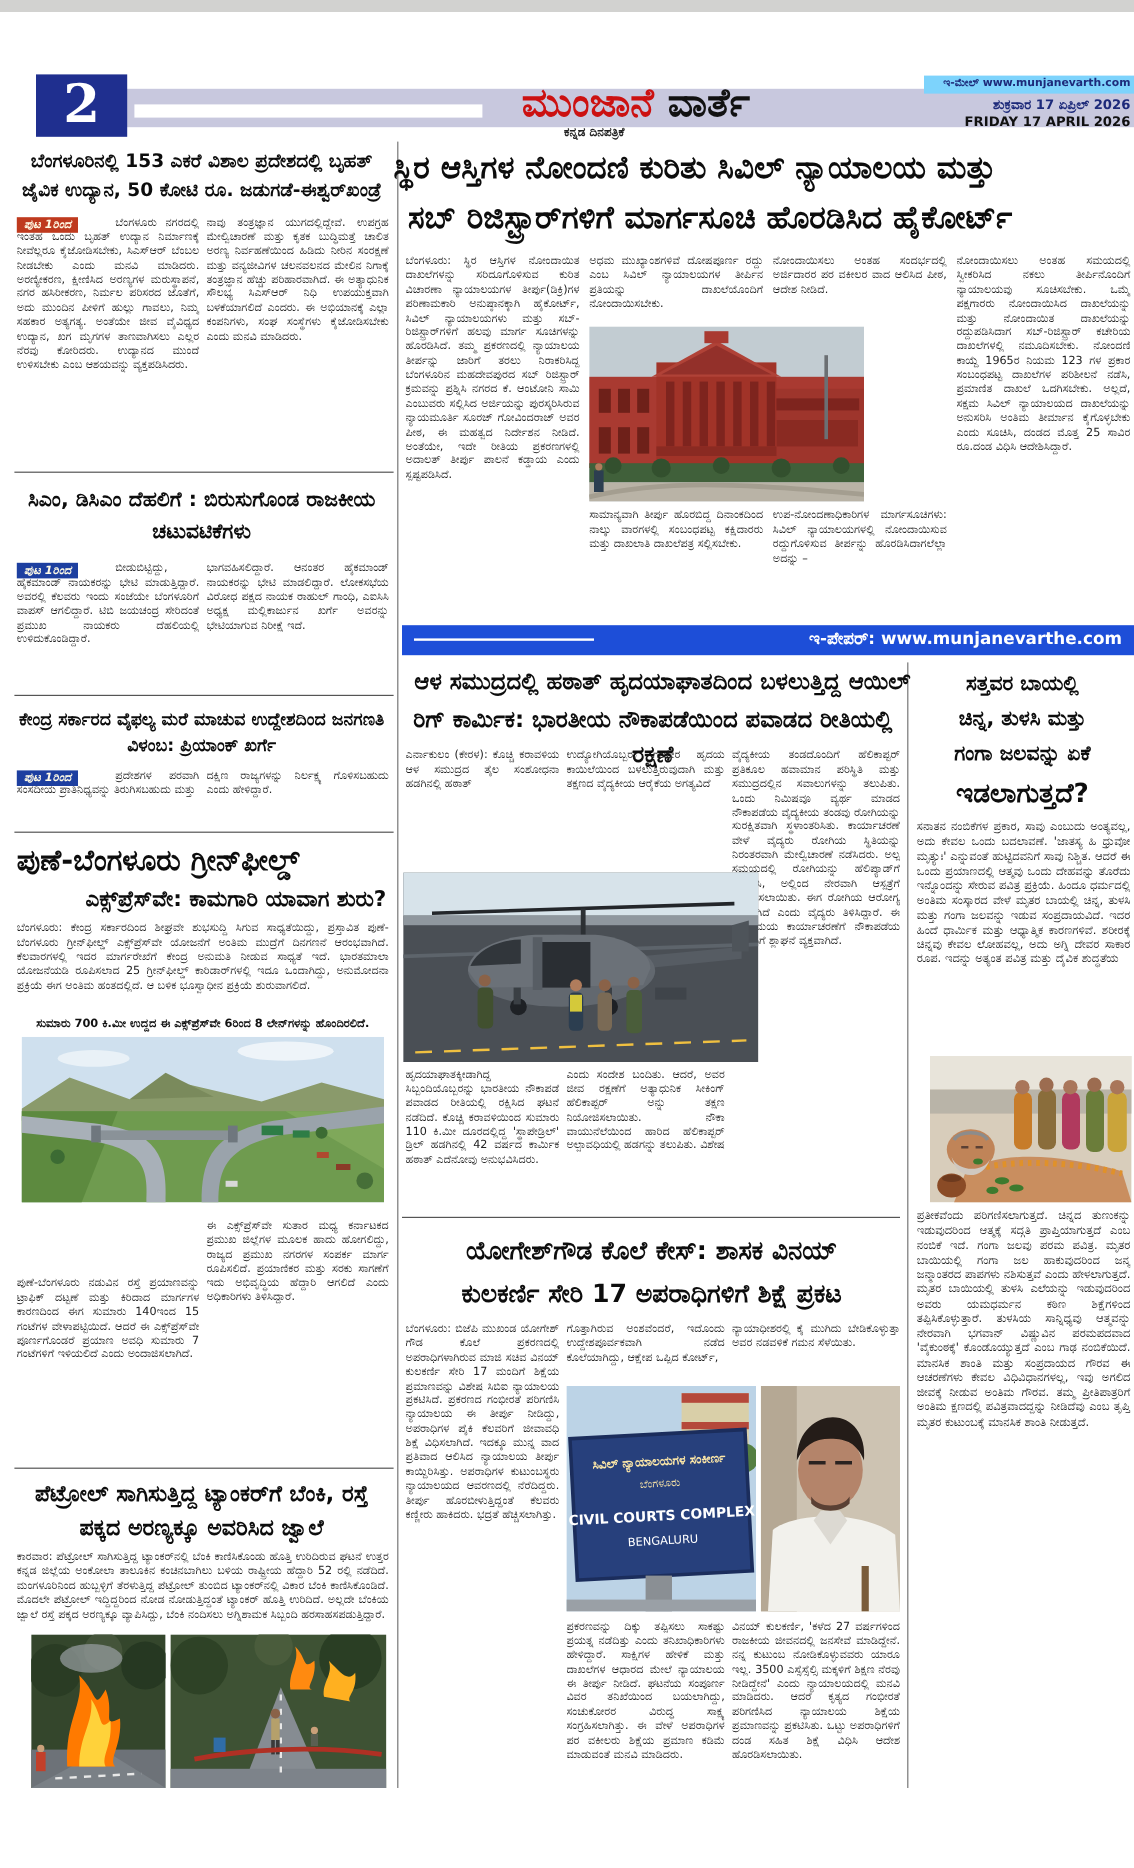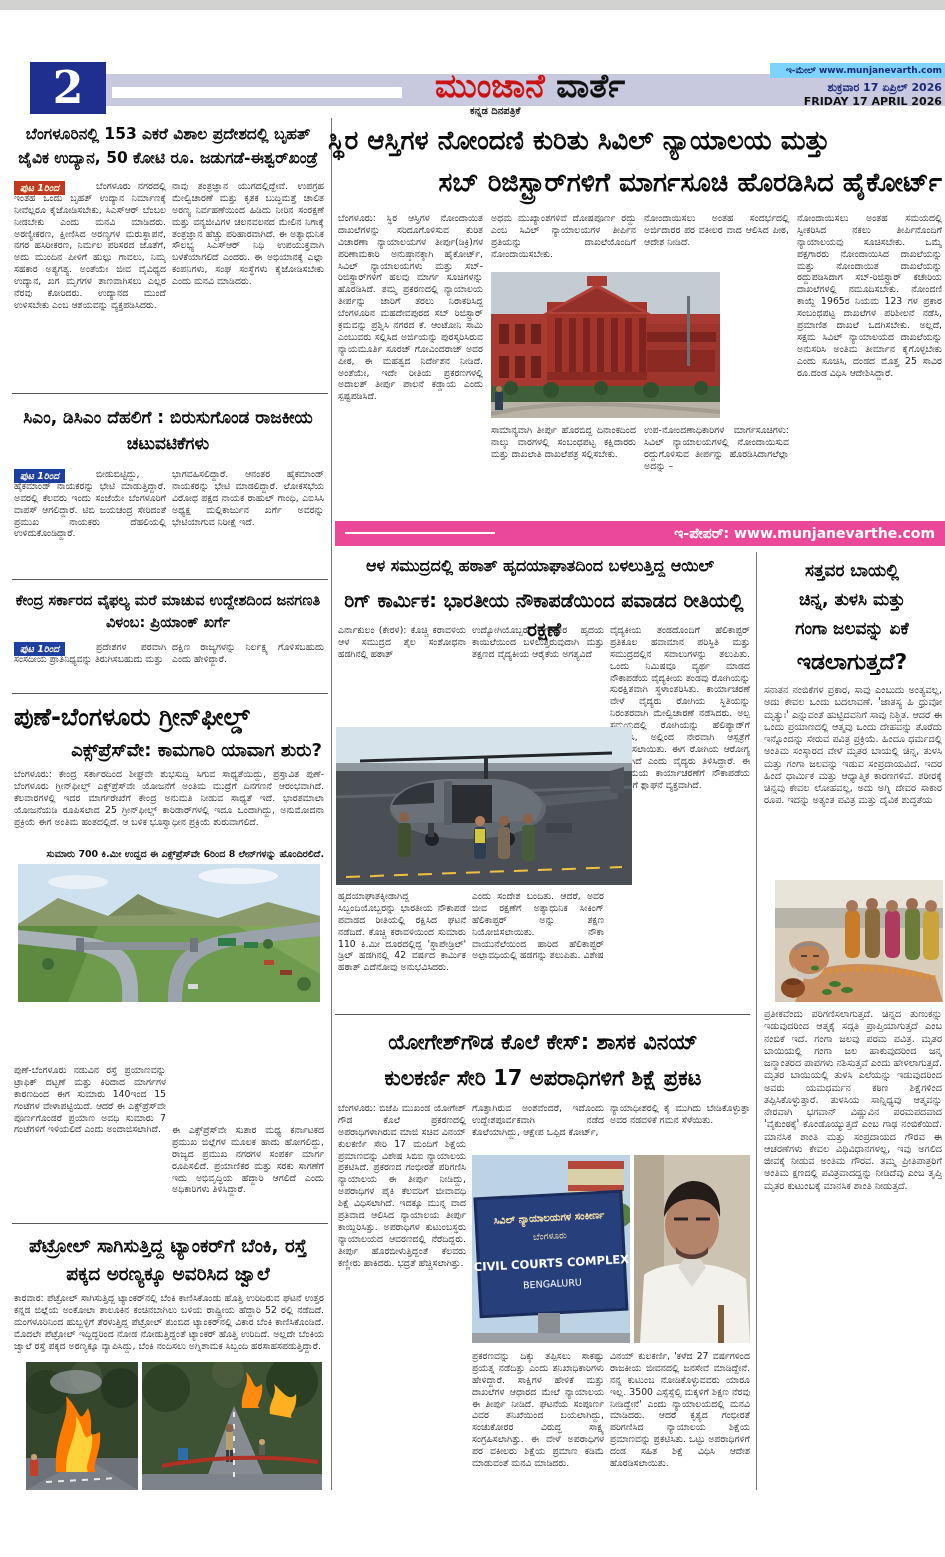--- a/index.html
+++ b/index.html
@@ -19,23 +19,23 @@
   .dateen{left:770px;top:95px;width:172px;font-size:11px;font-weight:bold;color:#111;text-align:right;}
   
   .vrule{border-left:1px solid #777;width:0;}
   .hrule{border-top:1px solid #555;height:0;}
   
   .hl{font-weight:bold;color:#0d0d0d;text-align:center;}
   .body{font-size:9.3px;line-height:1.28;text-align:justify;color:#222;overflow:hidden;}
   .tag{font-size:9.5px;font-weight:bold;color:#fffbe6;padding:1px 6px;display:inline-block;font-style:italic;}
   .tag.red{background:#bf3a1e;}
   .tag.blue{background:#1d3fa0;}
-  .strip{background:#ec4899;color:#fff;font-weight:bold;font-size:14px;line-height:25px;text-align:right;padding-right:10px;box-sizing:border-box;}
+  .strip{background:#1d4ed8;color:#fff;font-weight:bold;font-size:14px;line-height:25px;text-align:right;padding-right:10px;box-sizing:border-box;}
   .stripline{background:#fff;height:2px;}
-  .caption{font-size:9.5px;font-weight:bold;text-align:right;color:#111;}
+  .caption{font-size:9.5px;font-weight:bold;text-align:center;color:#111;}
   svg{display:block;}
 </style>
 </head>
 <body>
 
 <div id="page">
   <div class="abs topscan"></div>
 
   <div class="abs band"></div>
   <div class="abs whitebar"></div>
@@ -90,21 +90,21 @@
         <rect x="226" y="78" width="14" height="6" fill="#2e7d46"></rect>
       <rect x="246" y="96" width="10" height="5" fill="#b0492f"></rect>
         <rect x="262" y="106" width="12" height="5" fill="#8a3b28"></rect>
         <rect x="170" y="120" width="10" height="5" fill="#d8d8d8"></rect>
       <circle cx="30" cy="100" r="6" fill="#3c6b33"></circle>
         <circle cx="250" cy="80" r="5" fill="#3c6b33"></circle>
         <circle cx="286" cy="120" r="7" fill="#466f38"></circle>
     </svg>
   </div>
   <div class="abs body" style="left:14px;top:1064px;width:152px;height:152px;">ಪುಣೆ-ಬೆಂಗಳೂರು ನಡುವಿನ ರಸ್ತೆ ಪ್ರಯಾಣವನ್ನು ಟ್ರಾಫಿಕ್ ದಟ್ಟಣೆ ಮತ್ತು ಕಿರಿದಾದ ಮಾರ್ಗಗಳ ಕಾರಣದಿಂದ ಈಗ ಸುಮಾರು 140ಇಂದ 15 ಗಂಟೆಗಳ ವೇಳಾಪಟ್ಟಿಯಿದೆ. ಆದರೆ ಈ ಎಕ್ಸ್‌ಪ್ರೆಸ್‌ವೇ ಪೂರ್ಣಗೊಂಡರೆ ಪ್ರಯಾಣ ಅವಧಿ ಸುಮಾರು 7 ಗಂಟೆಗಳಿಗೆ ಇಳಿಯಲಿದೆ ಎಂದು ಅಂದಾಜಿಸಲಾಗಿದೆ.</div>
-  <div class="abs body" style="left:172px;top:1124px;width:152px;height:152px;">ಈ ಎಕ್ಸ್‌ಪ್ರೆಸ್‌ವೇ ಸುತಾರ ಮಧ್ಯ ಕರ್ನಾಟಕದ ಪ್ರಮುಖ ಜಿಲ್ಲೆಗಳ ಮೂಲಕ ಹಾದು ಹೋಗಲಿದ್ದು, ರಾಜ್ಯದ ಪ್ರಮುಖ ನಗರಗಳ ಸಂಪರ್ಕ ಮಾರ್ಗ ರೂಪಿಸಲಿದೆ. ಪ್ರಯಾಣಿಕರ ಮತ್ತು ಸರಕು ಸಾಗಣೆಗೆ ಇದು ಅಭಿವೃದ್ಧಿಯ ಹೆದ್ದಾರಿ ಆಗಲಿದೆ ಎಂದು ಅಧಿಕಾರಿಗಳು ತಿಳಿಸಿದ್ದಾರೆ.</div>
+  <div class="abs body" style="left:172px;top:1016px;width:152px;height:152px;">ಈ ಎಕ್ಸ್‌ಪ್ರೆಸ್‌ವೇ ಸುತಾರ ಮಧ್ಯ ಕರ್ನಾಟಕದ ಪ್ರಮುಖ ಜಿಲ್ಲೆಗಳ ಮೂಲಕ ಹಾದು ಹೋಗಲಿದ್ದು, ರಾಜ್ಯದ ಪ್ರಮುಖ ನಗರಗಳ ಸಂಪರ್ಕ ಮಾರ್ಗ ರೂಪಿಸಲಿದೆ. ಪ್ರಯಾಣಿಕರ ಮತ್ತು ಸರಕು ಸಾಗಣೆಗೆ ಇದು ಅಭಿವೃದ್ಧಿಯ ಹೆದ್ದಾರಿ ಆಗಲಿದೆ ಎಂದು ಅಧಿಕಾರಿಗಳು ತಿಳಿಸಿದ್ದಾರೆ.</div>
   <div class="abs hrule" style="left:12px;top:1223px;width:316px;"></div>
 
   <div class="abs hl" style="left:14px;top:1232px;width:308px;font-size:18.5px;line-height:1.5;">ಪೆಟ್ರೋಲ್ ಸಾಗಿಸುತ್ತಿದ್ದ ಟ್ಯಾಂಕರ್‌ಗೆ ಬೆಂಕಿ, ರಸ್ತೆ ಪಕ್ಕದ ಅರಣ್ಯಕ್ಕೂ ಅವರಿಸಿದ ಜ್ವಾಲೆ</div>
   <div class="abs body" style="left:14px;top:1292px;width:310px;height:66px;">ಕಾರವಾರ: ಪೆಟ್ರೋಲ್ ಸಾಗಿಸುತ್ತಿದ್ದ ಟ್ಯಾಂಕರ್‌ನಲ್ಲಿ ಬೆಂಕಿ ಕಾಣಿಸಿಕೊಂಡು ಹೊತ್ತಿ ಉರಿದಿರುವ ಘಟನೆ ಉತ್ತರ ಕನ್ನಡ ಜಿಲ್ಲೆಯ ಅಂಕೋಲಾ ತಾಲೂಕಿನ ಕಂಚಿನಬಾಗಿಲು ಬಳಿಯ ರಾಷ್ಟ್ರೀಯ ಹೆದ್ದಾರಿ 52 ರಲ್ಲಿ ನಡೆದಿದೆ. ಮಂಗಳೂರಿನಿಂದ ಹುಬ್ಬಳ್ಳಿಗೆ ತೆರಳುತ್ತಿದ್ದ ಪೆಟ್ರೋಲ್ ತುಂಬಿದ ಟ್ಯಾಂಕರ್‌ನಲ್ಲಿ ವಿಕಾರ ಬೆಂಕಿ ಕಾಣಿಸಿಕೊಂಡಿದೆ. ಮೊದಲೇ ಪೆಟ್ರೋಲ್ ಇದ್ದಿದ್ದರಿಂದ ನೋಡ ನೋಡುತ್ತಿದ್ದಂತೆ ಟ್ಯಾಂಕರ್ ಹೊತ್ತಿ ಉರಿದಿದೆ. ಅಲ್ಲದೇ ಬೆಂಕಿಯ ಜ್ವಾಲೆ ರಸ್ತೆ ಪಕ್ಕದ ಅರಣ್ಯಕ್ಕೂ ವ್ಯಾಪಿಸಿದ್ದು, ಬೆಂಕಿ ನಂದಿಸಲು ಅಗ್ನಿಶಾಮಕ ಸಿಬ್ಬಂದಿ ಹರಸಾಹಸಪಡುತ್ತಿದ್ದಾರೆ.</div>
   <div class="abs" style="left:26px;top:1362px;">
     <svg width="112" height="128" viewBox="0 0 112 128">
       <rect width="112" height="128" fill="#34462c"></rect>
       <circle cx="20" cy="30" r="22" fill="#2a3c24"></circle>
         <circle cx="95" cy="26" r="20" fill="#263822"></circle>
         <circle cx="60" cy="14" r="16" fill="#44543a"></circle>
@@ -134,21 +134,21 @@
         <rect x="84" y="88" width="3" height="12" fill="#3a3a3a"></rect>
         <rect x="88" y="88" width="3" height="12" fill="#3a3a3a"></rect>
       <path d="M20,104 C60,96 120,92 176,100" stroke="#b03024" stroke-width="4" fill="none"></path>
       <rect x="36" y="86" width="10" height="12" fill="#2f6da8"></rect>
       <circle cx="120" cy="80" r="3" fill="#caa07a"></circle>
         <rect x="117" y="83" width="6" height="10" fill="#5a5f52"></rect>
     </svg>
   </div>
 
   <div class="abs hl" style="left:328px;top:120px;width:602px;font-size:26px;line-height:1.55;text-align:left;">ಸ್ಥಿರ ಆಸ್ತಿಗಳ ನೋಂದಣಿ ಕುರಿತು ಸಿವಿಲ್ ನ್ಯಾಯಾಲಯ ಮತ್ತು</div>
-  <div class="abs hl" style="left:340px;top:162px;width:602px;font-size:26px;line-height:1.55;text-align:right;">ಸಬ್ ರಿಜಿಸ್ಟ್ರಾರ್‌ಗಳಿಗೆ ಮಾರ್ಗಸೂಚಿ ಹೊರಡಿಸಿದ ಹೈಕೋರ್ಟ್</div>
+  <div class="abs hl" style="left:340px;top:162px;width:602px;font-size:26px;line-height:1.55;text-align:left;">ಸಬ್ ರಿಜಿಸ್ಟ್ರಾರ್‌ಗಳಿಗೆ ಮಾರ್ಗಸೂಚಿ ಹೊರಡಿಸಿದ ಹೈಕೋರ್ಟ್</div>
   <div class="abs body" style="left:338px;top:212px;width:145px;height:303px;">ಬೆಂಗಳೂರು: ಸ್ಥಿರ ಆಸ್ತಿಗಳ ನೋಂದಾಯಿತ ದಾಖಲೆಗಳನ್ನು ಸರಿದೂಗೊಳಿಸುವ ಕುರಿತ ವಿಚಾರಣಾ ನ್ಯಾಯಾಲಯಗಳ ತೀರ್ಪು(ಡಿಕ್ರಿ)ಗಳ ಪರಿಣಾಮಕಾರಿ ಅನುಷ್ಠಾನಕ್ಕಾಗಿ ಹೈಕೋರ್ಟ್, ಸಿವಿಲ್ ನ್ಯಾಯಾಲಯಗಳು ಮತ್ತು ಸಬ್-ರಿಜಿಸ್ಟ್ರಾರ್‌ಗಳಿಗೆ ಹಲವು ಮಾರ್ಗ ಸೂಚಿಗಳನ್ನು ಹೊರಡಿಸಿದೆ. ತಮ್ಮ ಪ್ರಕರಣದಲ್ಲಿ ನ್ಯಾಯಾಲಯ ತೀರ್ಪನ್ನು ಜಾರಿಗೆ ತರಲು ನಿರಾಕರಿಸಿದ್ದ ಬೆಂಗಳೂರಿನ ಮಹದೇವಪುರದ ಸಬ್ ರಿಜಿಸ್ಟ್ರಾರ್ ಕ್ರಮವನ್ನು ಪ್ರಶ್ನಿಸಿ ನಗರದ ಕೆ. ಆಂಟೋನಿ ಸಾಮಿ ಎಂಬುವರು ಸಲ್ಲಿಸಿದ ಅರ್ಜಿಯನ್ನು ಪುರಸ್ಕರಿಸಿರುವ ನ್ಯಾಯಮೂರ್ತಿ ಸೂರಜ್ ಗೋವಿಂದರಾಜ್ ಅವರ ಪೀಠ, ಈ ಮಹತ್ವದ ನಿರ್ದೇಶನ ನೀಡಿದೆ. ಅಂತೆಯೇ, ಇದೇ ರೀತಿಯ ಪ್ರಕರಣಗಳಲ್ಲಿ ಅದಾಲತ್ ತೀರ್ಪು ಪಾಲನೆ ಕಡ್ಡಾಯ ಎಂದು ಸ್ಪಷ್ಟಪಡಿಸಿದೆ.</div>
   <div class="abs body" style="left:491px;top:212px;width:145px;height:56px;">ಅಧಮ ಮುಖ್ಯಾಂಶಗಳಿವೆ ದೋಷಪೂರ್ಣ ರದ್ದು ಎಂಬ ಸಿವಿಲ್ ನ್ಯಾಯಾಲಯಗಳ ತೀರ್ಪಿನ ಪ್ರತಿಯನ್ನು ದಾಖಲೆಯೊಂದಿಗೆ ನೋಂದಾಯಿಸಬೇಕು.</div>
   <div class="abs body" style="left:644px;top:212px;width:145px;height:56px;">ನೋಂದಾಯಿಸಲು ಅಂತಹ ಸಂದರ್ಭದಲ್ಲಿ ಅರ್ಜಿದಾರರ ಪರ ವಕೀಲರ ವಾದ ಆಲಿಸಿದ ಪೀಠ, ಆದೇಶ ನೀಡಿದೆ.</div>
   <div class="abs" style="left:491px;top:272px;">
     <svg width="229" height="146" viewBox="0 0 229 146">
       <rect width="229" height="146" fill="#c2ccd2"></rect>
       <rect x="0" y="42" width="229" height="76" fill="#a93a31"></rect>
       <rect x="150" y="52" width="79" height="66" fill="#9e352c"></rect>
       <rect x="155" y="60" width="70" height="10" fill="#7e241e"></rect>
       <rect x="156" y="78" width="68" height="22" fill="#8a2a22"></rect>
@@ -189,21 +189,21 @@
         <circle cx="8" cy="117" r="3" fill="#b07c5c"></circle>
     </svg>
   </div>
   <div class="abs body" style="left:491px;top:424px;width:145px;height:91px;">ಸಾಮಾನ್ಯವಾಗಿ ತೀರ್ಪು ಹೊರಬಿದ್ದ ದಿನಾಂಕದಿಂದ ನಾಲ್ಕು ವಾರಗಳಲ್ಲಿ ಸಂಬಂಧಪಟ್ಟ ಕಕ್ಷಿದಾರರು ಮತ್ತು ದಾಖಲಾತಿ ದಾಖಲೆಪತ್ರ ಸಲ್ಲಿಸಬೇಕು.</div>
   <div class="abs body" style="left:644px;top:424px;width:145px;height:91px;">ಉಪ-ನೋಂದಣಾಧಿಕಾರಿಗಳ ಮಾರ್ಗಸೂಚಿಗಳು: ಸಿವಿಲ್ ನ್ಯಾಯಾಲಯಗಳಲ್ಲಿ ನೋಂದಾಯಿಸುವ ರದ್ದುಗೊಳಿಸುವ ತೀರ್ಪನ್ನು ಹೊರಡಿಸಿದಾಗಲೆಲ್ಲಾ ಅದನ್ನು –</div>
   <div class="abs body" style="left:797px;top:212px;width:145px;height:303px;">ನೋಂದಾಯಿಸಲು ಅಂತಹ ಸಮಯದಲ್ಲಿ ಸ್ವೀಕರಿಸಿದ ನಕಲು ತೀರ್ಪಿನೊಂದಿಗೆ ನ್ಯಾಯಾಲಯವು ಸೂಚಿಸಬೇಕು. ಒಮ್ಮೆ ಪಕ್ಷಗಾರರು ನೋಂದಾಯಿಸಿದ ದಾಖಲೆಯನ್ನು ಮತ್ತು ನೋಂದಾಯಿತ ದಾಖಲೆಯನ್ನು ರದ್ದುಪಡಿಸಿದಾಗ ಸಬ್-ರಿಜಿಸ್ಟ್ರಾರ್ ಕಚೇರಿಯ ದಾಖಲೆಗಳಲ್ಲಿ ನಮೂದಿಸಬೇಕು. ನೋಂದಣಿ ಕಾಯ್ದೆ 1965ರ ನಿಯಮ 123 ಗಳ ಪ್ರಕಾರ ಸಂಬಂಧಪಟ್ಟ ದಾಖಲೆಗಳ ಪರಿಶೀಲನೆ ನಡೆಸಿ, ಪ್ರಮಾಣಿತ ದಾಖಲೆ ಒದಗಿಸಬೇಕು. ಅಲ್ಲದೆ, ಸಕ್ಷಮ ಸಿವಿಲ್ ನ್ಯಾಯಾಲಯದ ದಾಖಲೆಯನ್ನು ಅನುಸರಿಸಿ ಅಂತಿಮ ತೀರ್ಮಾನ ಕೈಗೊಳ್ಳಬೇಕು ಎಂದು ಸೂಚಿಸಿ, ದಂಡದ ಮೊತ್ತ 25 ಸಾವಿರ ರೂ.ದಂಡ ವಿಧಿಸಿ ಆದೇಶಿಸಿದ್ದಾರೆ.</div>
 
   <div class="abs strip" style="left:335px;top:521px;width:610px;height:25px;">ಇ-ಪೇಪರ್: www.munjanevarthe.com</div>
   <div class="abs stripline" style="left:345px;top:532px;width:150px;"></div>
 
-  <div class="abs hl" style="left:332px;top:554px;width:416px;font-size:16px;line-height:1.55;">ಆಳ ಸಮುದ್ರದಲ್ಲಿ ಹಠಾತ್ ಹೃದಯಾಘಾತದಿಂದ ಬಳಲುತ್ತಿದ್ದ ಆಯಿಲ್</div>
+  <div class="abs hl" style="left:344px;top:554px;width:416px;font-size:19px;line-height:1.55;">ಆಳ ಸಮುದ್ರದಲ್ಲಿ ಹಠಾತ್ ಹೃದಯಾಘಾತದಿಂದ ಬಳಲುತ್ತಿದ್ದ ಆಯಿಲ್</div>
   <div class="abs hl" style="left:336px;top:586px;width:416px;font-size:19px;line-height:1.55;">ರಿಗ್ ಕಾರ್ಮಿಕ: ಭಾರತೀಯ ನೌಕಾಪಡೆಯಿಂದ ಪವಾಡದ ರೀತಿಯಲ್ಲಿ ರಕ್ಷಣೆ</div>
   <div class="abs body" style="left:338px;top:624px;width:128px;height:98px;">ಎರ್ನಾಕುಲಂ (ಕೇರಳ): ಕೊಚ್ಚಿ ಕರಾವಳಿಯ ಆಳ ಸಮುದ್ರದ ತೈಲ ಸಂಶೋಧನಾ ಹಡಗಿನಲ್ಲಿ ಹಠಾತ್</div>
   <div class="abs body" style="left:472px;top:624px;width:132px;height:98px;">ಉದ್ಯೋಗಿಯೊಬ್ಬರು ಗಂಭೀರ ಹೃದಯ ಕಾಯಿಲೆಯಿಂದ ಬಳಲುತ್ತಿರುವುದಾಗಿ ಮತ್ತು ತಕ್ಷಣದ ವೈದ್ಯಕೀಯ ಆರೈಕೆಯ ಅಗತ್ಯವಿದೆ</div>
   <div class="abs body" style="left:610px;top:624px;width:140px;height:376px;">ವೈದ್ಯಕೀಯ ತಂಡದೊಂದಿಗೆ ಹೆಲಿಕಾಪ್ಟರ್ ಪ್ರತಿಕೂಲ ಹವಾಮಾನ ಪರಿಸ್ಥಿತಿ ಮತ್ತು ಸಮುದ್ರದಲ್ಲಿನ ಸವಾಲುಗಳನ್ನು ತಲುಪಿತು. ಒಂದು ನಿಮಿಷವೂ ವ್ಯರ್ಥ ಮಾಡದ ನೌಕಾಪಡೆಯ ವೈದ್ಯಕೀಯ ತಂಡವು ರೋಗಿಯನ್ನು ಸುರಕ್ಷಿತವಾಗಿ ಸ್ಥಳಾಂತರಿಸಿತು. ಕಾರ್ಯಾಚರಣೆ ವೇಳೆ ವೈದ್ಯರು ರೋಗಿಯ ಸ್ಥಿತಿಯನ್ನು ನಿರಂತರವಾಗಿ ಮೇಲ್ವಿಚಾರಣೆ ನಡೆಸಿದರು. ಅಲ್ಪ ಸಮಯದಲ್ಲಿ ರೋಗಿಯನ್ನು ಹೆಲಿಪ್ಯಾಡ್‌ಗೆ ತಲುಪಿಸಿ, ಅಲ್ಲಿಂದ ನೇರವಾಗಿ ಆಸ್ಪತ್ರೆಗೆ ದಾಖಲಿಸಲಾಯಿತು. ಈಗ ರೋಗಿಯ ಆರೋಗ್ಯ ಸ್ಥಿರವಾಗಿದೆ ಎಂದು ವೈದ್ಯರು ತಿಳಿಸಿದ್ದಾರೆ. ಈ ಸಾಹಸಮಯ ಕಾರ್ಯಾಚರಣೆಗೆ ನೌಕಾಪಡೆಯ ಸಿಬ್ಬಂದಿಗೆ ಶ್ಲಾಘನೆ ವ್ಯಕ್ತವಾಗಿದೆ.</div>
   <div class="abs" style="left:336px;top:727px;">
     <svg width="296" height="158" viewBox="0 0 296 158">
       <rect width="296" height="158" fill="#4a4f55"></rect>
       <rect width="296" height="36" fill="#d7e3ea"></rect>
       <rect y="36" width="296" height="8" fill="#8f979e"></rect>
       <path d="M0,70 L296,60" stroke="#5d646b" stroke-width="3"></path>

